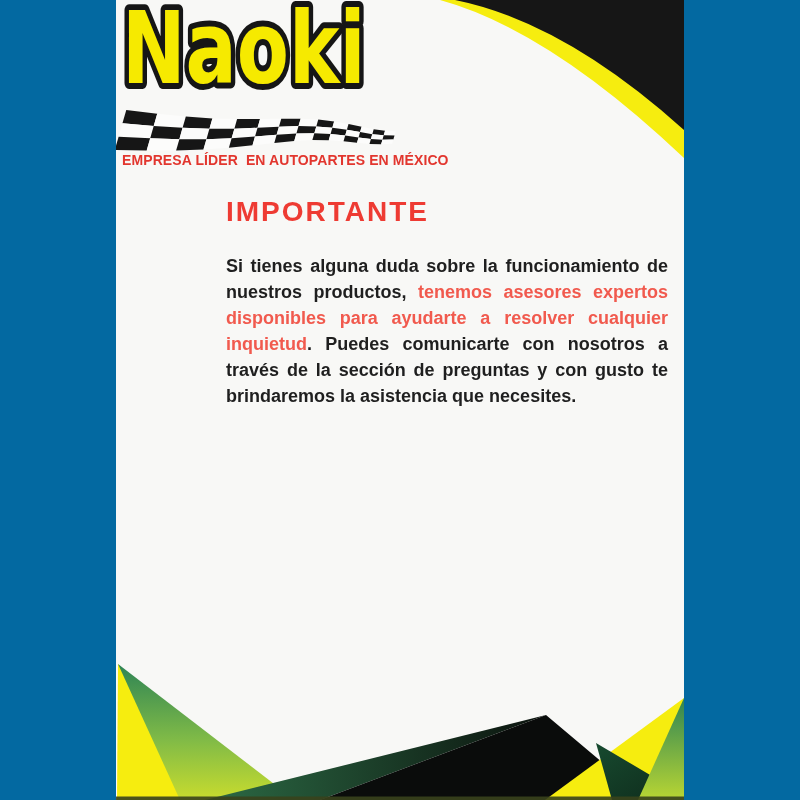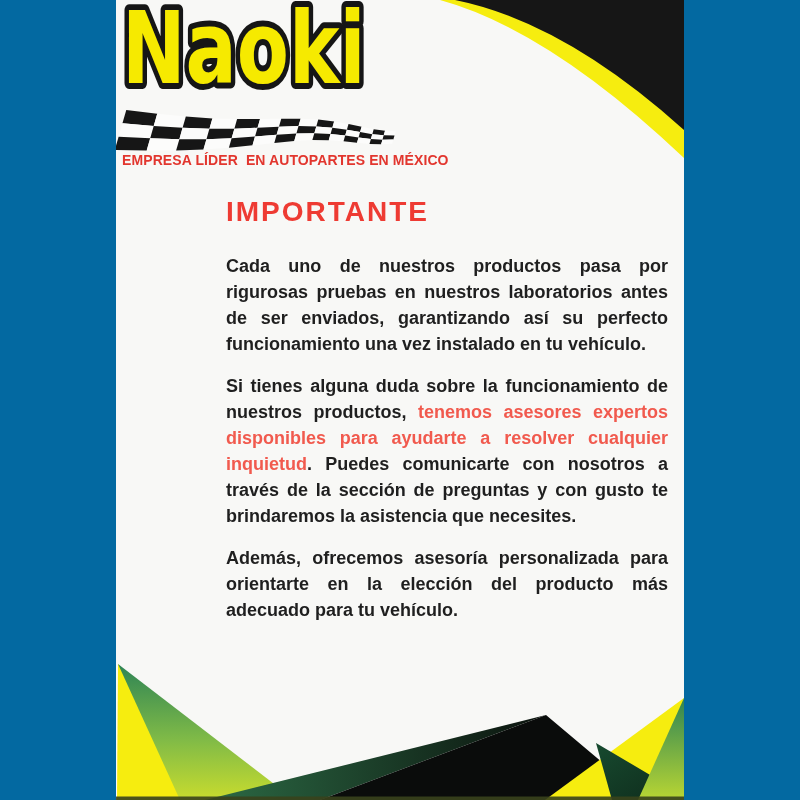--- a/index.html
+++ b/index.html
@@ -139,25 +139,23 @@
             <polygon points="266.6987693430034,31.290609525173863 277.5228677955631,31.389177854190887 277.5228677955631,35.53841559433879 266.6987693430034,35.80065054707376" fill="#161616"></polygon>
             <polygon points="266.6987693430034,35.80065054707376 277.5228677955631,35.53841559433879 277.5228677955631,39.68765333448669 266.6987693430034,40.31069156897365" fill="#FCFCFB"></polygon>
           </g>
       </svg>
       <div class="brand-tagline">EMPRESA LÍDER  EN AUTOPARTES EN MÉXICO</div>
     </div>
 
     <div class="main-text">
       <h1 class="page-title">IMPORTANTE</h1>
 
-      <p class="para">Cada uno de nuestros productos pasa por rigurosas pruebas en nuestros laboratorios antes de ser enviados, garantizando así su perfecto funcionamiento una vez instalado en tu vehículo.</p>
 
       <p class="para"><span>Si tienes alguna duda sobre la funcionamiento de nuestros productos, </span><span class="highlight">tenemos asesores expertos disponibles para ayudarte a resolver cualquier inquietud</span><span>. Puedes comunicarte con nosotros a través de la sección de preguntas y con gusto te brindaremos la asistencia que necesites.</span></p>
 
-      <p class="para">Además, ofrecemos asesoría personalizada para orientarte en la elección del producto más adecuado para tu vehículo.</p>
     </div>
 
     <svg class="bottom-svg" width="568" height="146" viewBox="0 0 568 146">
       <defs>
         <linearGradient id="gradLeft" x1="0" y1="0" x2="0" y2="1">
           <stop offset="0" style="stop-color:var(--decor-green-dark)"></stop>
           <stop offset="0.55" stop-color="#7FBA47"></stop>
           <stop offset="1" style="stop-color:var(--decor-green-light)"></stop>
         </linearGradient>
         <linearGradient id="gradRidge" x1="0" y1="0" x2="1" y2="0">

